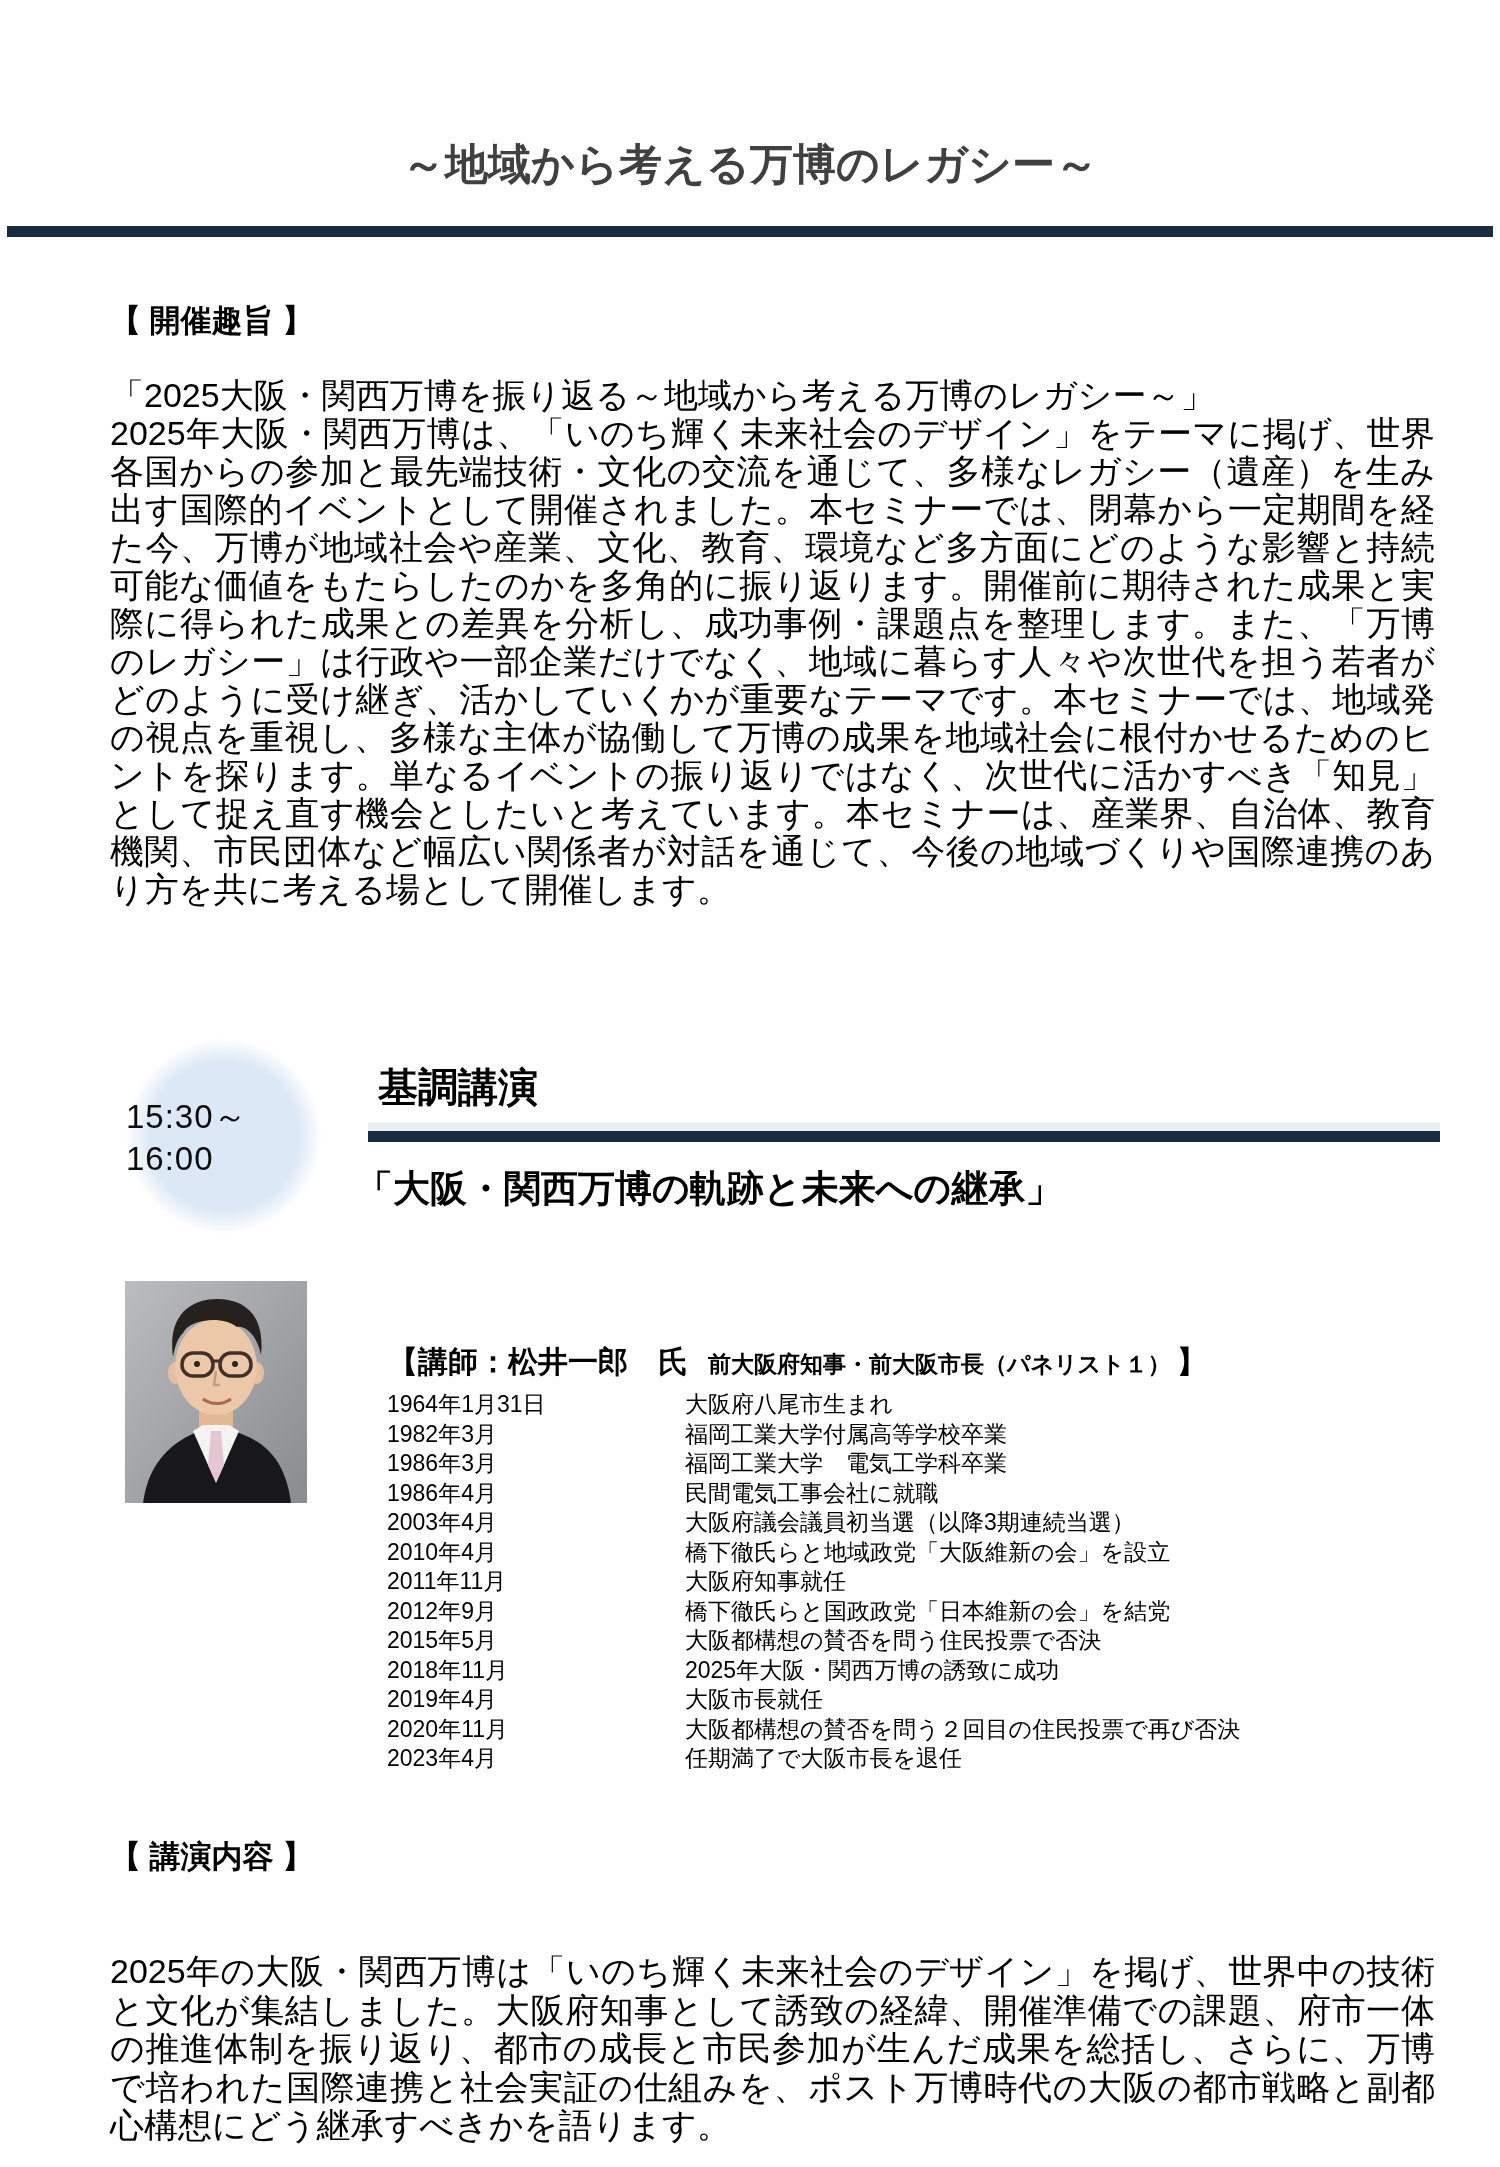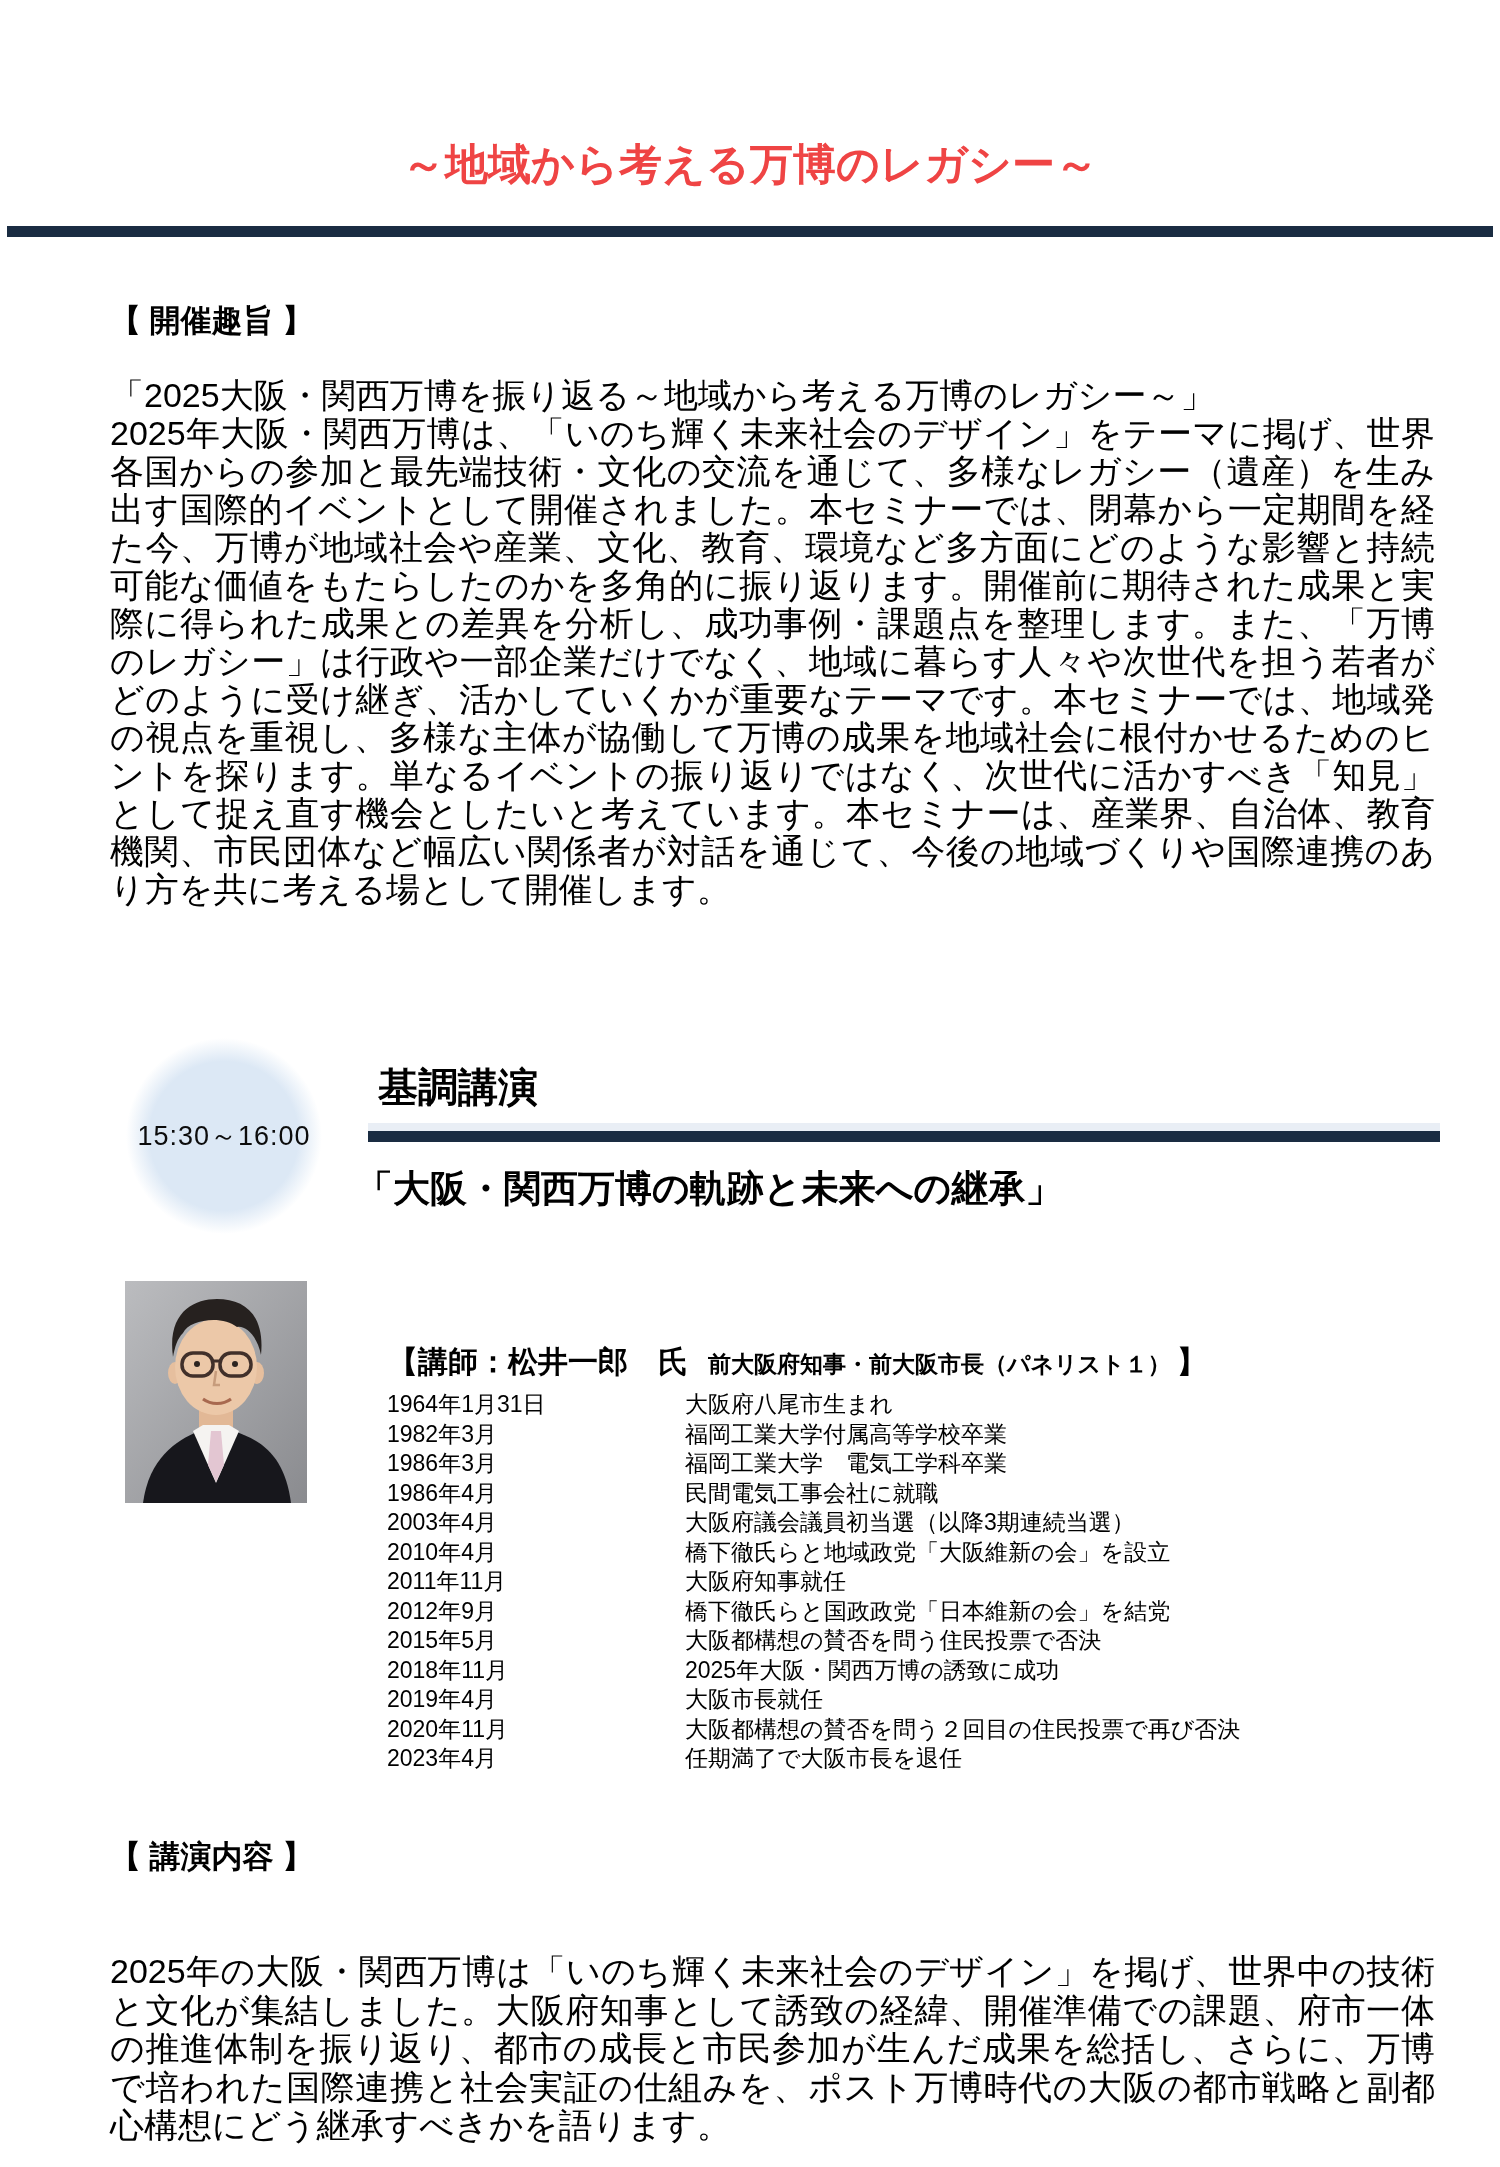--- a/index.html
+++ b/index.html
@@ -9,21 +9,21 @@
     overflow:hidden;
   }
 
   
   .header-title {
     position:absolute; left:0; right:0; top:46px; text-align:center;
     font-size:62px; font-weight:bold; color:#20384f; letter-spacing:1px;
   }
   .header-subtitle {
     position:absolute; left:0; right:0; top:136px; text-align:center;
-    font-size:43px; font-weight:bold; color:#ef4444;
+    font-size:43px; font-weight:bold; color:#404040;
   }
   .top-rule {
     position:absolute; left:7px; width:1486px; top:226px; height:11px;
     background:#1a2c42;
   }
 
   
   .purpose-heading {
     position:absolute; left:110px; top:300px;
     font-size:31px; font-weight:bold;
@@ -34,21 +34,21 @@
     text-align:justify;
   }
 
   
   .time-circle {
     position:absolute; left:126px; top:1038px; width:196px; height:196px;
     border-radius:50%;
     background:radial-gradient(closest-side, #dce8f5 0%, #dce8f5 76%, rgba(220,232,245,0) 100%);
     display:flex; align-items:center; justify-content:center;
   }
-  .time-text { font-size:27px; color:#0c0c0c; letter-spacing:1px; }
+  .time-text { font-size:33px; color:#0c0c0c; letter-spacing:1px; }
 
   .keynote-heading {
     position:absolute; left:378px; top:1060px;
     font-size:40px; font-weight:600;
   }
   .keynote-bar-light {
     position:absolute; left:368px; top:1123px; width:1072px; height:9px;
     background:#e9eef5;
   }
   .keynote-bar {

